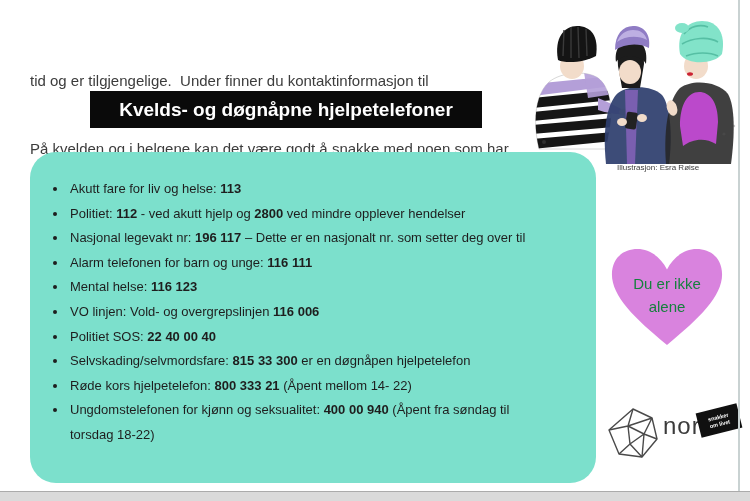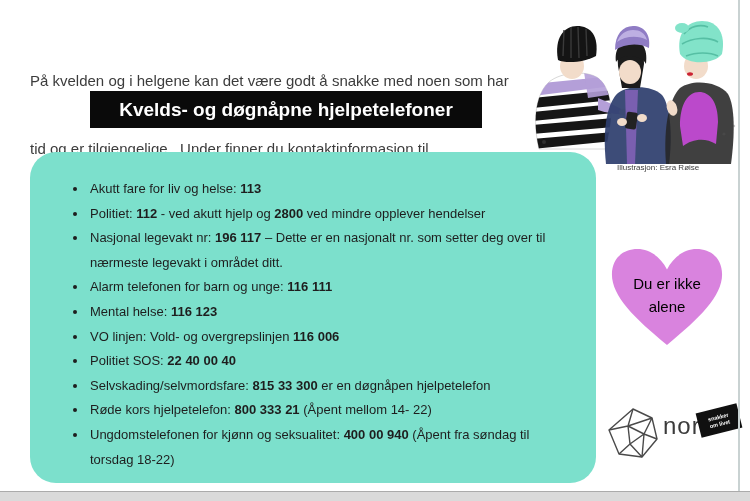--- a/index.html
+++ b/index.html
@@ -8,53 +8,53 @@
 
   .intro{position:absolute;left:30px;top:25px;font-size:15px;line-height:22.5px;
          color:#3c3c3c;white-space:pre-wrap;}
 
   .banner{position:absolute;left:90px;top:91px;width:392px;height:37px;
           background:var(--banner-bg,#0a0a0a);color:var(--banner-text,#ffffff);
           font-size:19px;font-weight:bold;text-align:center;line-height:37px;}
 
   .panel{position:absolute;left:30px;top:152px;width:566px;height:331px;
          background:var(--panel,#7ce0cc);border-radius:26px;}
-  .list{margin:0;padding:25px 18px 0 58px;list-style:disc;color:#1e1e1e;
+  .list{margin:0;padding:25px 18px 0 38px;list-style:disc;color:#1e1e1e;
         font-size:13px;line-height:24.6px;}
   .list li{padding-left:2px;}
   .bold{font-weight:bold;}
 
   .illustration{position:absolute;left:514px;top:14px;}
   .caption{position:absolute;left:617px;top:163px;font-size:8px;color:#3c3c3c;}
 
   .heart-wrap{position:absolute;left:603px;top:245px;width:128px;height:102px;}
   .heart-wrap svg{position:absolute;left:0;top:0;}
   .heart-text{position:absolute;left:0;top:27px;width:100%;text-align:center;
-              font-size:15px;line-height:23px;color:#000000;}
+              font-size:15px;line-height:23px;color:#15803d;}
 
   .nora-icon{position:absolute;left:606px;top:406px;}
   .nora-word{position:absolute;left:663px;top:412px;font-size:24px;color:#3b3b3b;
              letter-spacing:1px;}
   .nora-badge{position:absolute;left:698px;top:408px;width:42px;height:25px;
               background:#101010;color:#fff;transform:rotate(-14deg);
               font-size:5.5px;line-height:7px;font-weight:bold;text-align:center;
               display:flex;flex-direction:column;align-items:center;justify-content:center;}
 
   .right-border{position:absolute;left:738px;top:0;width:2px;height:491px;background:#c9d2d2;}
   .bottom-strip{position:absolute;left:0;top:491px;width:750px;height:10px;
                 background:#dadada;border-top:1px solid #ababab;box-sizing:border-box;}
 </style>
 </head>
 <body>
 
 <div class="stage">
 
   <div class="intro">
+    <div>tid og er tilgjengelige.  Under finner du kontaktinformasjon til</div>
     <div>På kvelden og i helgene kan det være godt å snakke med noen som har</div>
-    <div>tid og er tilgjengelige.  Under finner du kontaktinformasjon til</div>
     <div>hjelpetjenester som er åpne døgnet rundt.</div>
   </div>
 
   <div class="banner">Kvelds- og døgnåpne hjelpetelefoner</div>
 
   <svg class="illustration" width="226" height="158" viewBox="0 0 226 158">
 
     <defs>
       <clipPath id="sweaterClip">
         <path d="M25,135 C18,105 22,80 35,68 C47,58 72,56 84,64 C95,72 99,92 96,112 L92,135 Z"></path>
@@ -103,21 +103,21 @@
     <circle cx="30" cy="128" r="2" fill="#555" opacity="0.4"></circle>
     <circle cx="210" cy="120" r="1.6" fill="#555" opacity="0.4"></circle>
     <circle cx="220" cy="112" r="1.2" fill="#555" opacity="0.35"></circle>
   </svg>
   <div class="caption">Illustrasjon: Esra Røise</div>
 
   <div class="panel">
     <ul class="list">
         <li><span>Akutt fare for liv og helse: </span><span class="bold">113</span></li>
         <li><span>Politiet: </span><span class="bold">112</span><span> - ved akutt hjelp og </span><span class="bold">2800</span><span> ved mindre opplever hendelser</span></li>
-        <li><span>Nasjonal legevakt nr: </span><span class="bold">196 117</span><span> – Dette er en nasjonalt nr. som setter deg over til</span><br><span>nærmeste legevakt i området ditt.</span></li>
+        <li><span>Nasjonal legevakt nr: </span><span class="bold">196 117</span><span> – Dette er en nasjonalt nr. som setter deg over til</span><br></li>
         <li><span>Alarm telefonen for barn og unge: </span><span class="bold">116 111</span></li>
         <li><span>Mental helse: </span><span class="bold">116 123</span></li>
         <li><span>VO linjen: Vold- og overgrepslinjen </span><span class="bold">116 006</span><br></li>
         <li><span>Politiet SOS: </span><span class="bold">22 40 00 40</span></li>
         <li><span>Selvskading/selvmordsfare: </span><span class="bold">815 33 300</span><span> er en døgnåpen hjelpetelefon</span></li>
         <li><span>Røde kors hjelpetelefon: </span><span class="bold">800 333 21</span><span> (Åpent mellom 14- 22)</span></li>
         <li><span>Ungdomstelefonen for kjønn og seksualitet: </span><span class="bold">400 00 940</span><span> (Åpent fra søndag til</span><br><span>torsdag 18-22)</span></li>
       </ul>
   </div>
 

